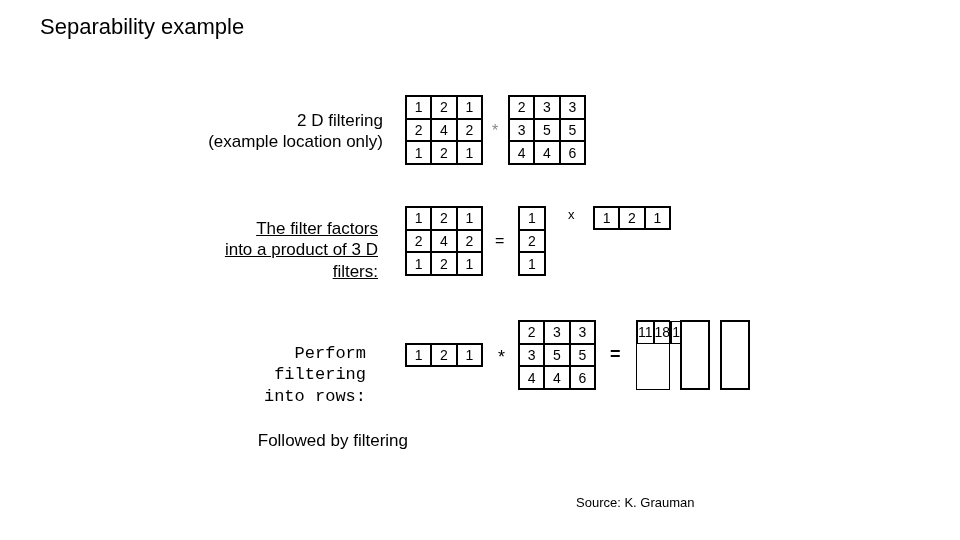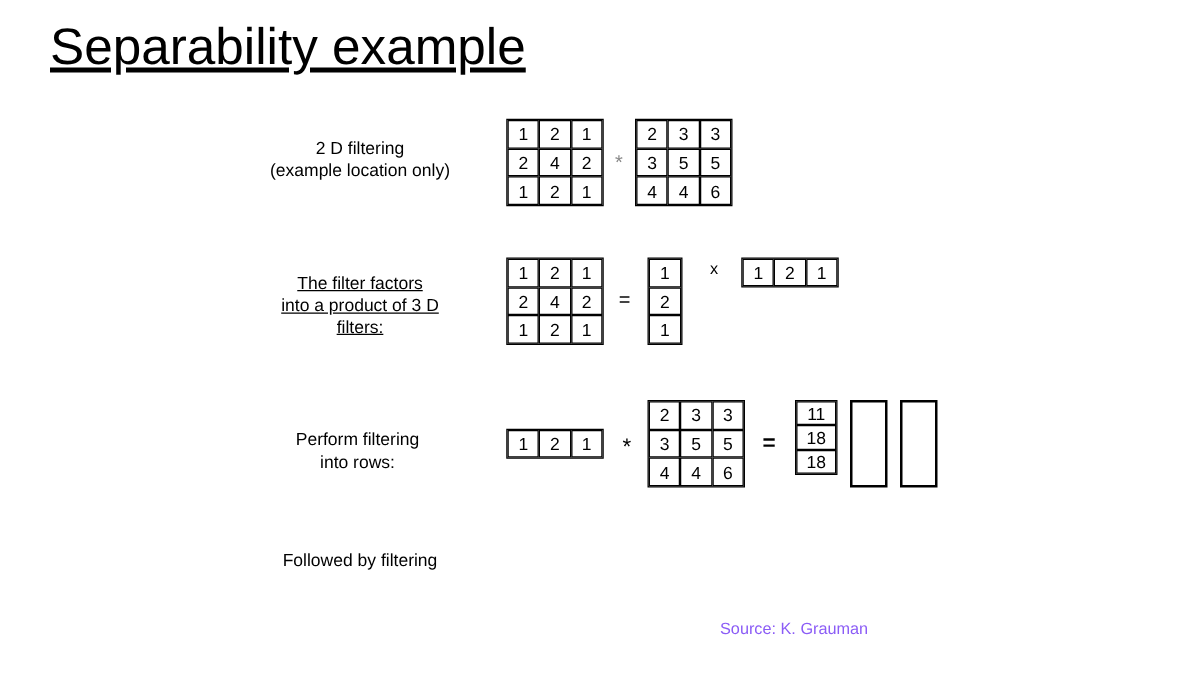--- a/index.html
+++ b/index.html
@@ -9,29 +9,28 @@
     background: #fff;
     font-family: "Segoe UI", Arial, sans-serif;
     color: #000;
     position: relative;
     overflow: hidden;
   }
   .title {
     position: absolute;
     top: 14px;
     left: 40px;
-    font-size: 41px;
+    font-size: 22px;
     font-weight: 400;
     font-family: "Segoe UI Light", "Segoe UI", Arial, sans-serif;
-    text-decoration: underline;
   }
   .caption {
     position: absolute;
-    font-size: 14px;
-    text-align: center;
+    font-size: 17px;
+    text-align: right;
     line-height: 1.25;
     font-family: Arial, sans-serif;
   }
   .grid {
     display: grid;
     border: 1px solid #000;
     background: #fff;
   }
   .grid .cell {
     display: flex;
@@ -43,21 +42,21 @@
   }
   .op {
     position: absolute;
     font-size: 16px;
     font-family: Arial, sans-serif;
     color: #000;
   }
   .source {
     position: absolute;
     font-size: 13px;
-    color: #8b5cf6;
+    color: #000000;
     font-family: Arial, sans-serif;
   }
 </style>
 </head>
 <body>
 
 <div class="title">Separability example</div>
 
 <div class="caption" style="top:110px; left:193px; width:190px;">
   <span>2 D filtering</span><br>
@@ -117,21 +116,21 @@
 </div>
 
 <div class="op" style="top:207px; left:568px; font-size:13px;">x</div>
 
 <div class="grid" style="position:absolute; top:206px; left:593px; width:78px; height:24px; grid-template-columns:repeat(3,1fr); grid-template-rows:1fr;">
   <div class="cell">1</div>
   <div class="cell">2</div>
   <div class="cell">1</div>
 </div>
 
-<div class="caption" style="top:343px; left:206px; width:160px;">
+<div class="caption" style="top:343px; left:206px; width:160px;font-family:Liberation Mono, monospace;">
   <span>Perform filtering</span><br>
   <span>into rows:</span>
 </div>
 
 <div class="grid" style="position:absolute; top:343px; left:405px; width:78px; height:24px; grid-template-columns:repeat(3,1fr); grid-template-rows:1fr;">
   <div class="cell">1</div>
   <div class="cell">2</div>
   <div class="cell">1</div>
 </div>
 
@@ -145,26 +144,26 @@
   <div class="cell">5</div>
   <div class="cell">5</div>
   <div class="cell">4</div>
   <div class="cell">4</div>
   <div class="cell">6</div>
 </div>
 
 <div class="op" style="top:344px; left:610px; font-size:18px; font-weight:bold;">=</div>
 
 <div style="position:absolute; top:320px; left:636px;">
-  <div class="grid" style="position:absolute; top:0; left:0; width:34px; height:60px; grid-template-columns:1fr; grid-template-rows:repeat(3,1fr);">
+  <div class="grid" style="position:absolute; top:0; left:0; width:34px; height:70px; grid-template-columns:1fr 1fr 1fr; grid-template-rows:repeat(3,1fr);">
     <div class="cell">11</div>
     <div class="cell">18</div>
     <div class="cell">18</div>
   </div>
   <div style="position:absolute; top:0; left:44px; width:30px; height:70px; border:2px solid #000; background:#fff;"></div>
   <div style="position:absolute; top:0; left:84px; width:30px; height:70px; border:2px solid #000; background:#fff;"></div>
 </div>
 
-<div class="caption" style="top:440px; left:168px; width:240px;">
+<div class="caption" style="top:430px; left:168px; width:240px;">
   <span>Followed by filtering</span><br>
 </div>
 
 <div class="source" style="top:495px; left:576px;">Source: K. Grauman</div>
 
 </body></html>

